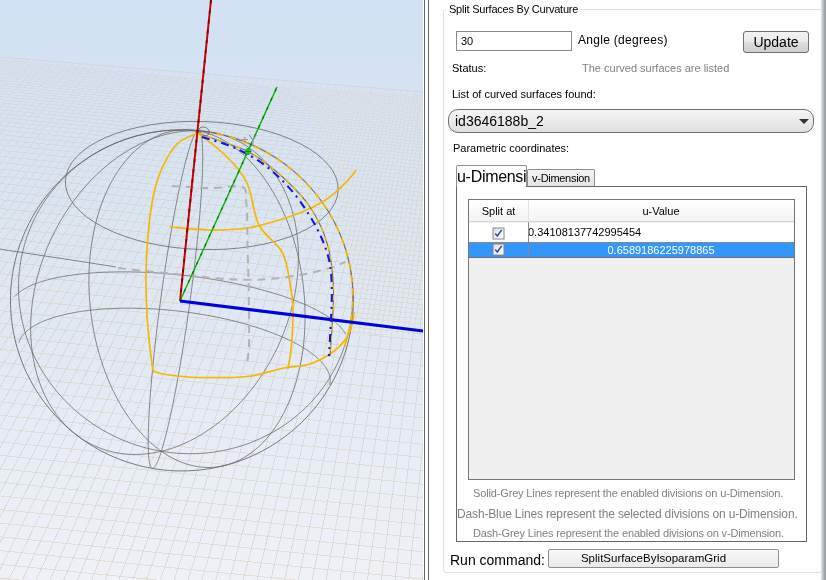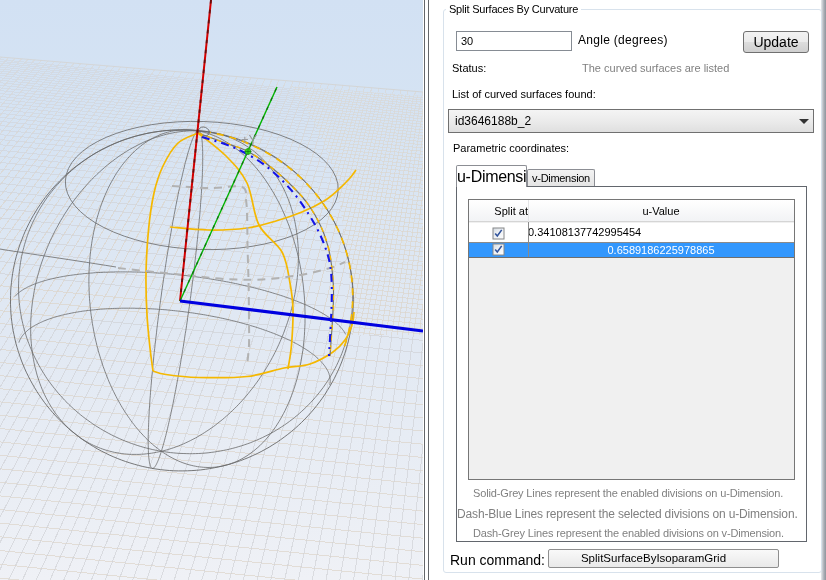--- a/index.html
+++ b/index.html
@@ -536,32 +536,32 @@
 
 <div class="ab" style="left:456px;top:31px;width:116px;height:20px;border:1px solid #868c94;background:#fff;font-size:11px;line-height:18px;padding-left:4px">30</div>
 <div class="ab" style="left:578px;top:33px;font-size:12px;letter-spacing:0.3px">Angle (degrees)</div>
 <div class="ab" style="left:743px;top:31px;width:66px;height:22px;border:1px solid #707070;border-radius:3px;background:linear-gradient(#f2f2f2,#ebebeb 48%,#dddddd 52%,#cfcfcf);text-align:center;line-height:20px;font-size:14px">Update</div>
 
 <div class="ab" style="left:452px;top:62px;font-size:11px">Status:</div>
 <div class="ab gray" style="left:582px;top:62px;font-size:11px">The curved surfaces are listed</div>
 
 <div class="ab" style="left:452px;top:88px;font-size:11px">List of curved surfaces found:</div>
 
-<div class="ab" style="left:448px;top:109px;width:366px;height:24px;border:1px solid #707070;border-radius:0;background:linear-gradient(#f4f4f4,#eaeaea 55%,#dfdfdf);line-height:22px;padding-left:6px;font-size:12px">id3646188b_2</div>
+<div class="ab" style="left:448px;top:109px;width:366px;height:24px;border:1px solid #707070;border-radius:10px;background:linear-gradient(#f4f4f4,#eaeaea 55%,#dfdfdf);line-height:22px;padding-left:6px;font-size:14px">id3646188b_2</div>
 <div class="ab" style="left:799px;top:119px;width:0;height:0;border-left:5px solid transparent;border-right:5px solid transparent;border-top:5px solid #333"></div>
 
 <div class="ab" style="left:453px;top:142px;font-size:11px">Parametric coordinates:</div>
 
 <div class="ab" style="left:456px;top:186px;width:351px;height:356px;border:1px solid #62666d;background:#fff"></div>
 <div class="ab" style="left:456px;top:165px;width:71px;height:22px;border:1px solid #8c8e94;border-bottom:none;border-radius:2px 2px 0 0;background:#fff;line-height:21px;font-size:16px;letter-spacing:-0.3px">u-Dimension</div>
 <div class="ab" style="left:527px;top:169px;width:68px;height:17px;border:1px solid #8c8e94;border-bottom:none;border-radius:2px 2px 0 0;background:linear-gradient(#f3f3f3,#e4e4e4);text-align:center;line-height:16px;font-size:11px;letter-spacing:-0.3px">v-Dimension</div>
 
 <div class="ab" style="left:468px;top:199px;width:327px;height:281px;border:1px solid #767676;background:#f0f0f0"></div>
 <div class="ab" style="left:469px;top:200px;width:325px;height:22px;background:linear-gradient(#ffffff,#f2f3f5);border-bottom:1px solid #d5d5d5"></div>
-<div class="ab" style="left:469px;top:205px;width:59px;text-align:right;font-size:11px">Split at</div>
+<div class="ab" style="left:469px;top:205px;width:59px;text-align:center;font-size:11px">Split at</div>
 <div class="ab" style="left:528px;top:205px;width:266px;text-align:center;font-size:11px">u-Value</div>
 <div class="ab" style="left:469px;top:223px;width:325px;height:19px;background:#fff"></div>
 <div class="ab" style="left:528px;top:226px;width:266px;text-align:left;font-size:11px">0.34108137742995454</div>
 <div class="ab" style="left:469px;top:242px;width:325px;height:1px;background:#8a8a8a"></div>
 <div class="ab" style="left:469px;top:243px;width:325px;height:14px;background:#3297fd"></div>
 <div class="ab" style="left:528px;top:244px;width:266px;text-align:center;font-size:11px;color:#fff">0.6589186225978865</div>
 <div class="ab" style="left:469px;top:257px;width:325px;height:1px;background:#6e6e6e"></div>
 <div class="ab" style="left:528px;top:200px;width:1px;height:22px;background:#e3e4e6"></div>
 <div class="ab" style="left:528px;top:222px;width:1px;height:35px;background:#8a8a8a"></div>
 <svg width="13" height="13" viewBox="0 0 13 13" style="position:absolute;left:492px;top:227px">

